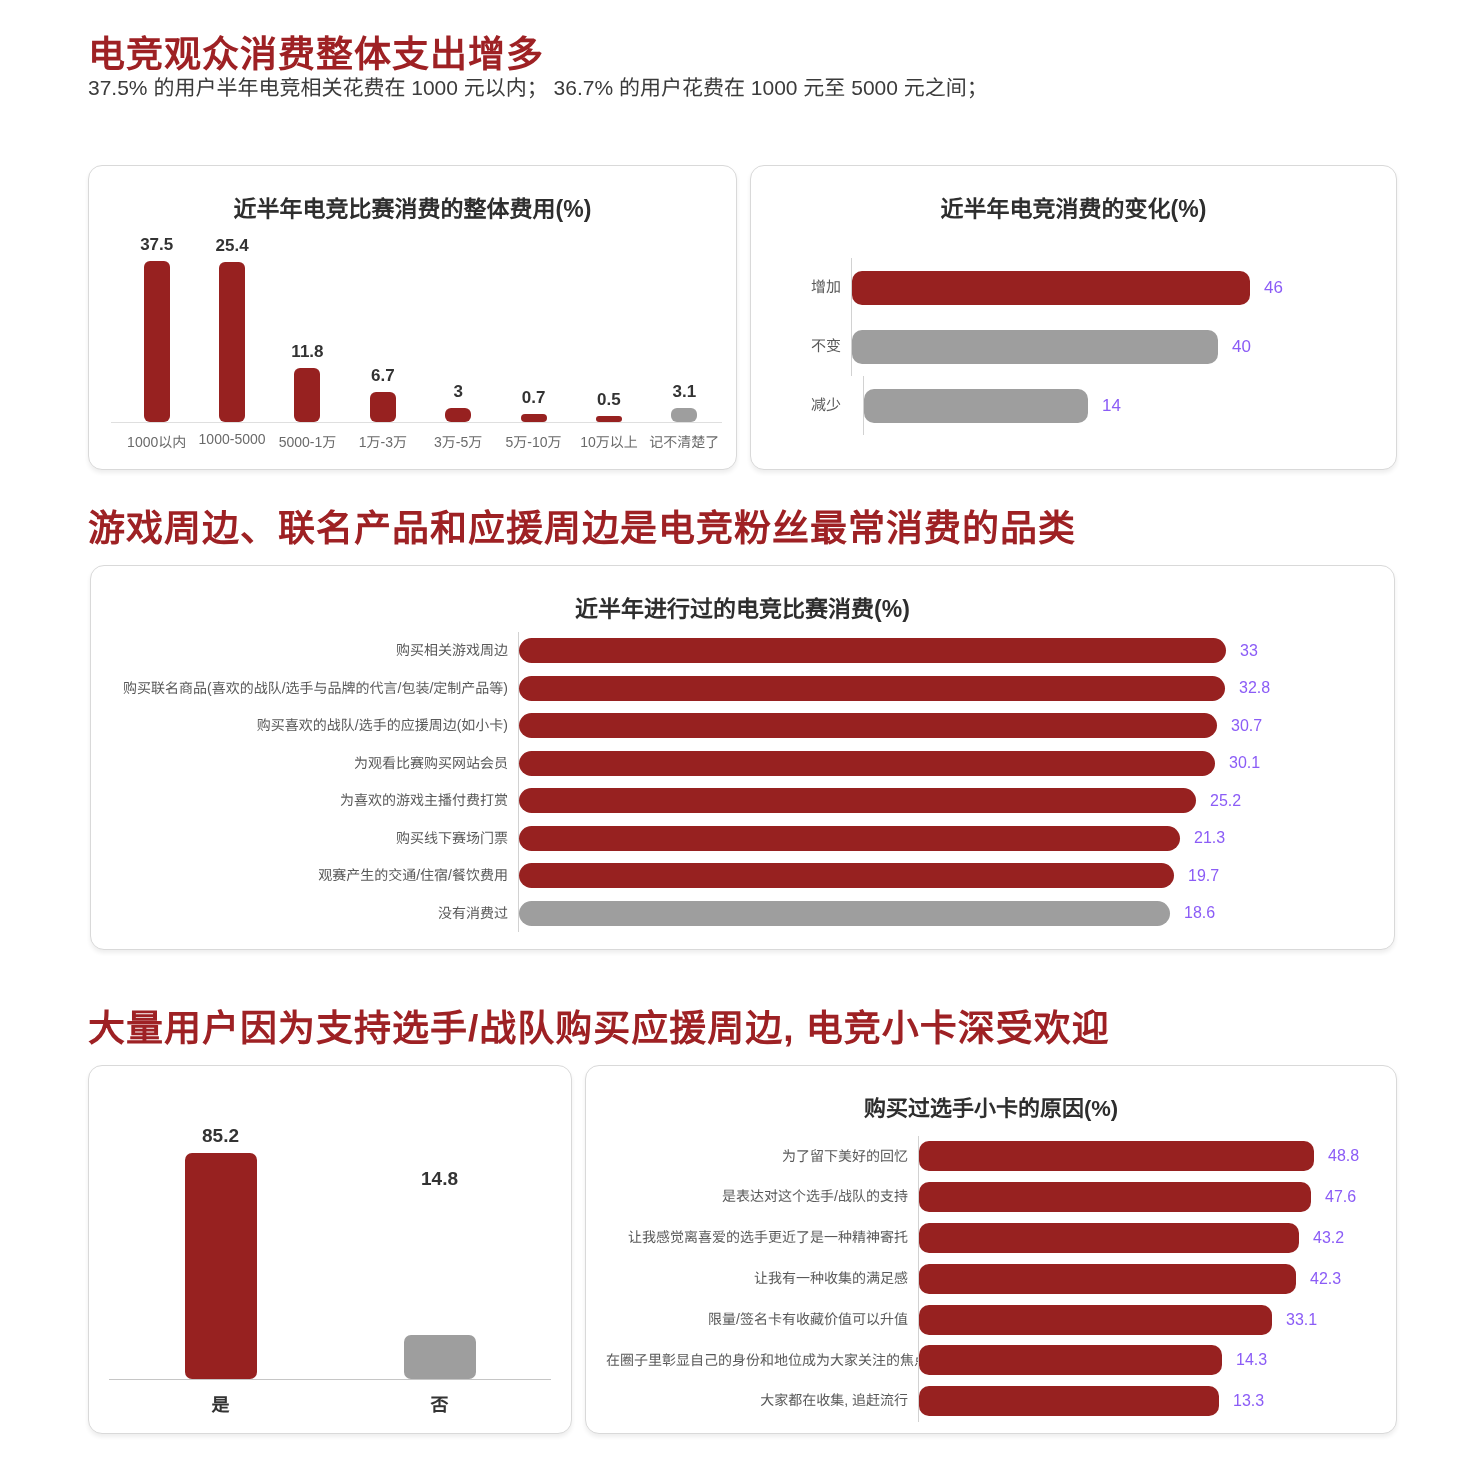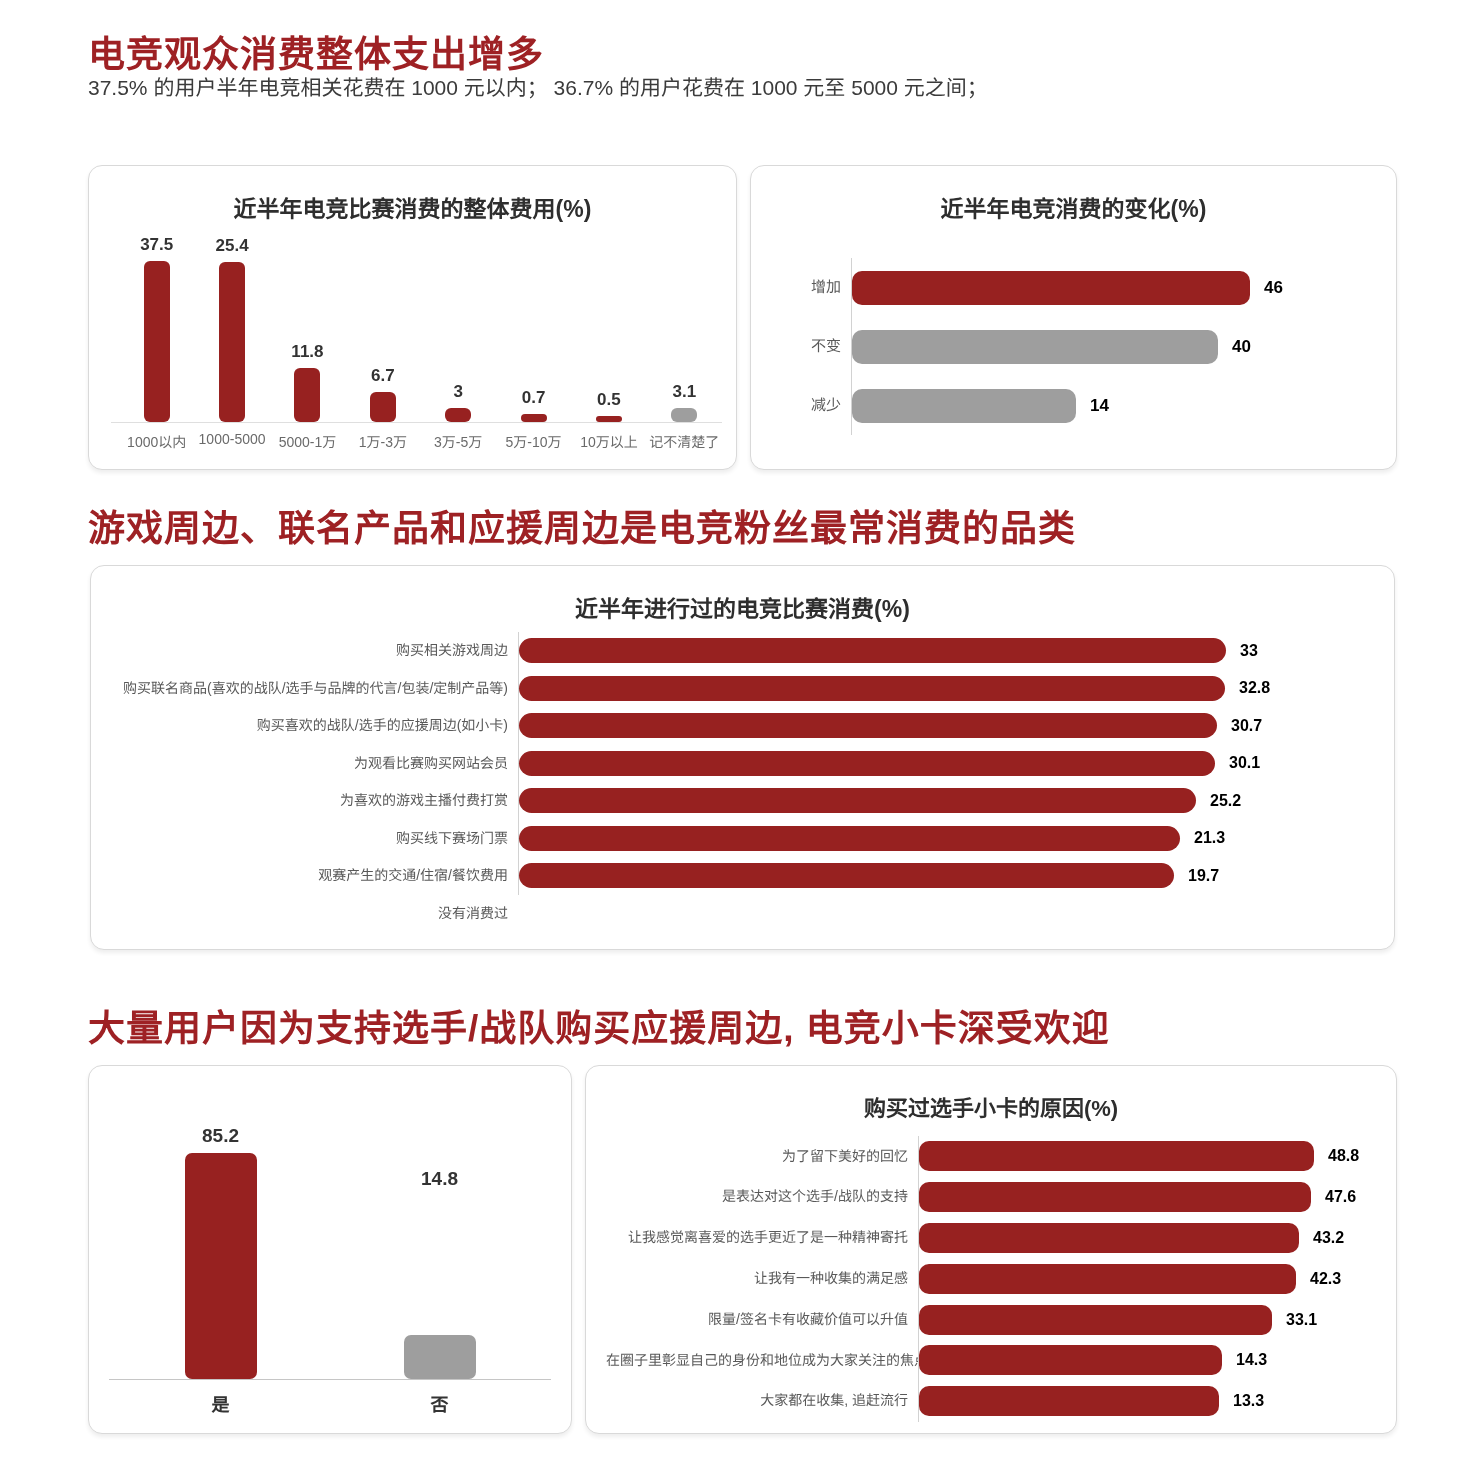--- a/index.html
+++ b/index.html
@@ -56,21 +56,21 @@
   #panel-d .ccat{font-size:18px;font-weight:700;color:#333;}
   
   .hchart{position:absolute;}
   #panel-b .hchart{left:28px;right:18px;top:92px;}
   #panel-c .hchart{left:24px;right:24px;top:66px;}
   #panel-e .hchart{left:20px;right:20px;top:70px;}
   .hrow{display:flex;align-items:center;}
   .hlabel{text-align:right;color:#595959;line-height:1.25;white-space:nowrap;}
   .hbars{flex:1;align-self:stretch;display:flex;align-items:center;border-left:1.5px solid #d2d2d2;}
   .hbar{flex:none;}
-  .hvalue{font-weight:700;color:#000000;margin-left:14px;white-space:nowrap;}
+  .hvalue{font-weight:400;color:#8b5cf6;margin-left:14px;white-space:nowrap;}
 </style>
 </head>
 <body>
 
 <div class="page">
 
   <h1 class="sec-title" id="sec1-title">电竞观众消费整体支出增多</h1>
 
   <div class="intro">
     <div>37.5% 的用户半年电竞相关花费在 1000 元以内； 36.7% 的用户花费在 1000 元至 5000 元之间；</div>
@@ -136,21 +136,21 @@
           </div>
         </div>
         <div class="hrow" style="height: 59px;">
           <div class="hlabel" style="width: 62px; padding-right: 10px; font-size: 15px;">不变</div>
           <div class="hbars">
             <div class="hbar" style="height: 34px; border-radius: 10px; width: 366px; background: rgb(158, 158, 158);"></div>
             <div class="hvalue" style="font-size: 17px;">40</div>
           </div>
         </div>
         <div class="hrow" style="height: 59px;">
-          <div class="hlabel" style="width: 62px; padding-right: 10px; font-size: 15px;">减少</div>
+          <div class="hlabel" style="width: 62px; padding-right: 22px; font-size: 15px;">减少</div>
           <div class="hbars">
             <div class="hbar" style="height: 34px; border-radius: 10px; width: 224px; background: rgb(158, 158, 158);"></div>
             <div class="hvalue" style="font-size: 17px;">14</div>
           </div>
         </div>
       </div>
   </section>
 
   <h2 class="sec-title" id="sec2-title">游戏周边、联名产品和应援周边是电竞粉丝最常消费的品类</h2>
 
@@ -201,20 +201,24 @@
         </div>
         <div class="hrow" style="height: 37.5px;">
           <div class="hlabel" style="width: 393px; padding-right: 10px; font-size: 14px;">观赛产生的交通/住宿/餐饮费用</div>
           <div class="hbars">
             <div class="hbar" style="height: 25px; border-radius: 12.5px; width: 655px; background: rgb(151, 33, 32);"></div>
             <div class="hvalue" style="font-size: 16px;">19.7</div>
           </div>
         </div>
         <div class="hrow" style="height: 37.5px;">
           <div class="hlabel" style="width: 393px; padding-right: 10px; font-size: 14px;">没有消费过</div>
+          <div class="hbars">
+            <div class="hbar" style="height: 25px; border-radius: 12.5px; width: 651px; background: rgb(158, 158, 158);"></div>
+            <div class="hvalue" style="font-size: 16px;">18.6</div>
+          </div>
         </div>
       </div>
   </section>
 
   <h2 class="sec-title" id="sec3-title">大量用户因为支持选手/战队购买应援周边, 电竞小卡深受欢迎</h2>
 
   <section class="panel" id="panel-d">
     <div class="colchart">
         <div class="ccell">
           <div class="cvalue" style="margin-bottom: 6px;">85.2</div>

